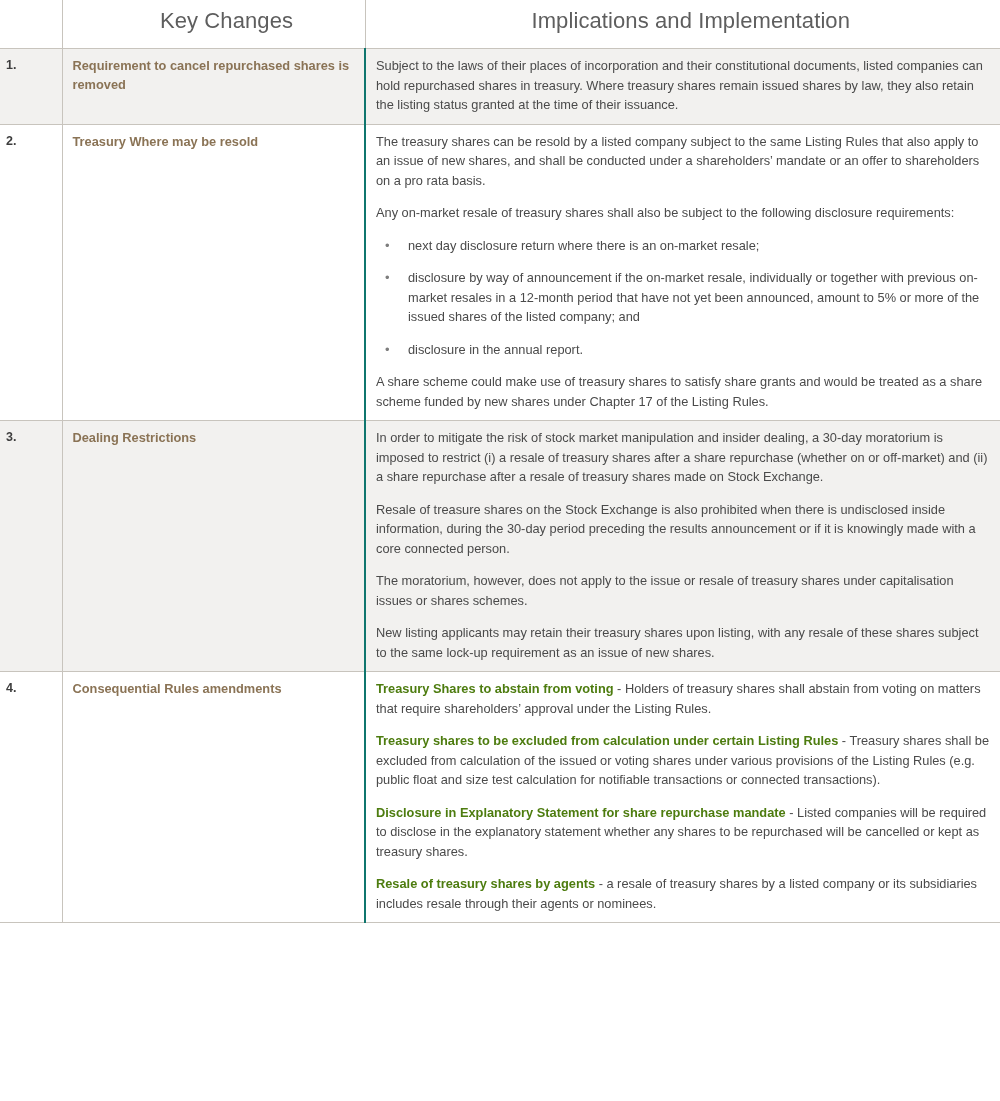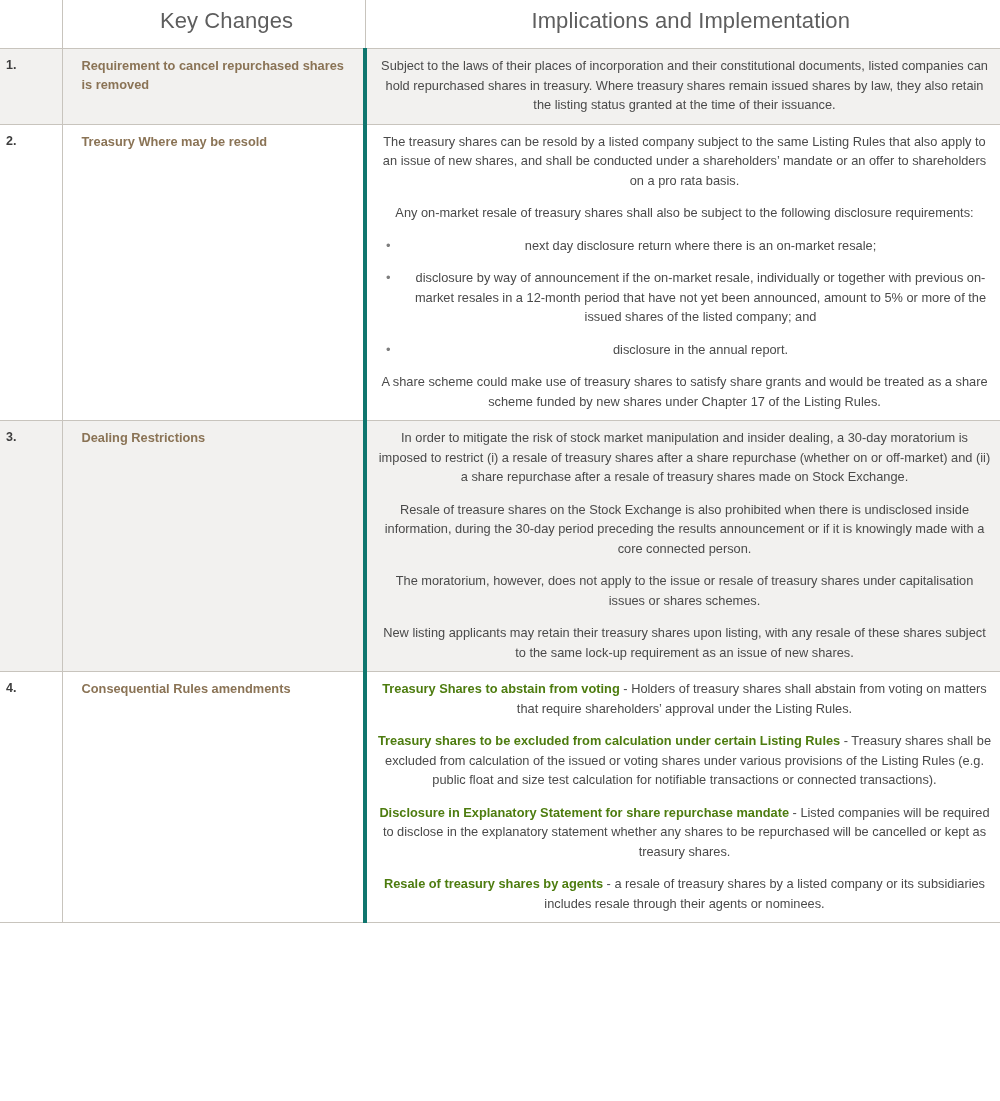--- a/index.html
+++ b/index.html
@@ -60,28 +60,27 @@
   }
   .row-cell.num {
     border-right: 1px solid #c8c4bd;
     padding-left: 6px;
     font-size: 12.5px;
     font-weight: bold;
     color: #3d3d3d;
     line-height: 19px;
   }
   .row-cell.key {
-    border-right: 4px solid #0f766e;
-    padding-left: 19px;
+    border-right: 2px solid #0f766e;
+    padding-left: 10px;
     padding-right: 12px;
   }
   .row-cell.impl {
     padding-left: 10px;
     padding-right: 8px;
-    text-align: center;
   }
 
   tr.shaded > .row-cell { background: #f2f1ef; }
   tr.plain  > .row-cell { background: #ffffff; }
 
   .key-text {
     font-size: 12.8px;
     font-weight: bold;
     color: #8a7355;
     line-height: 19px;

